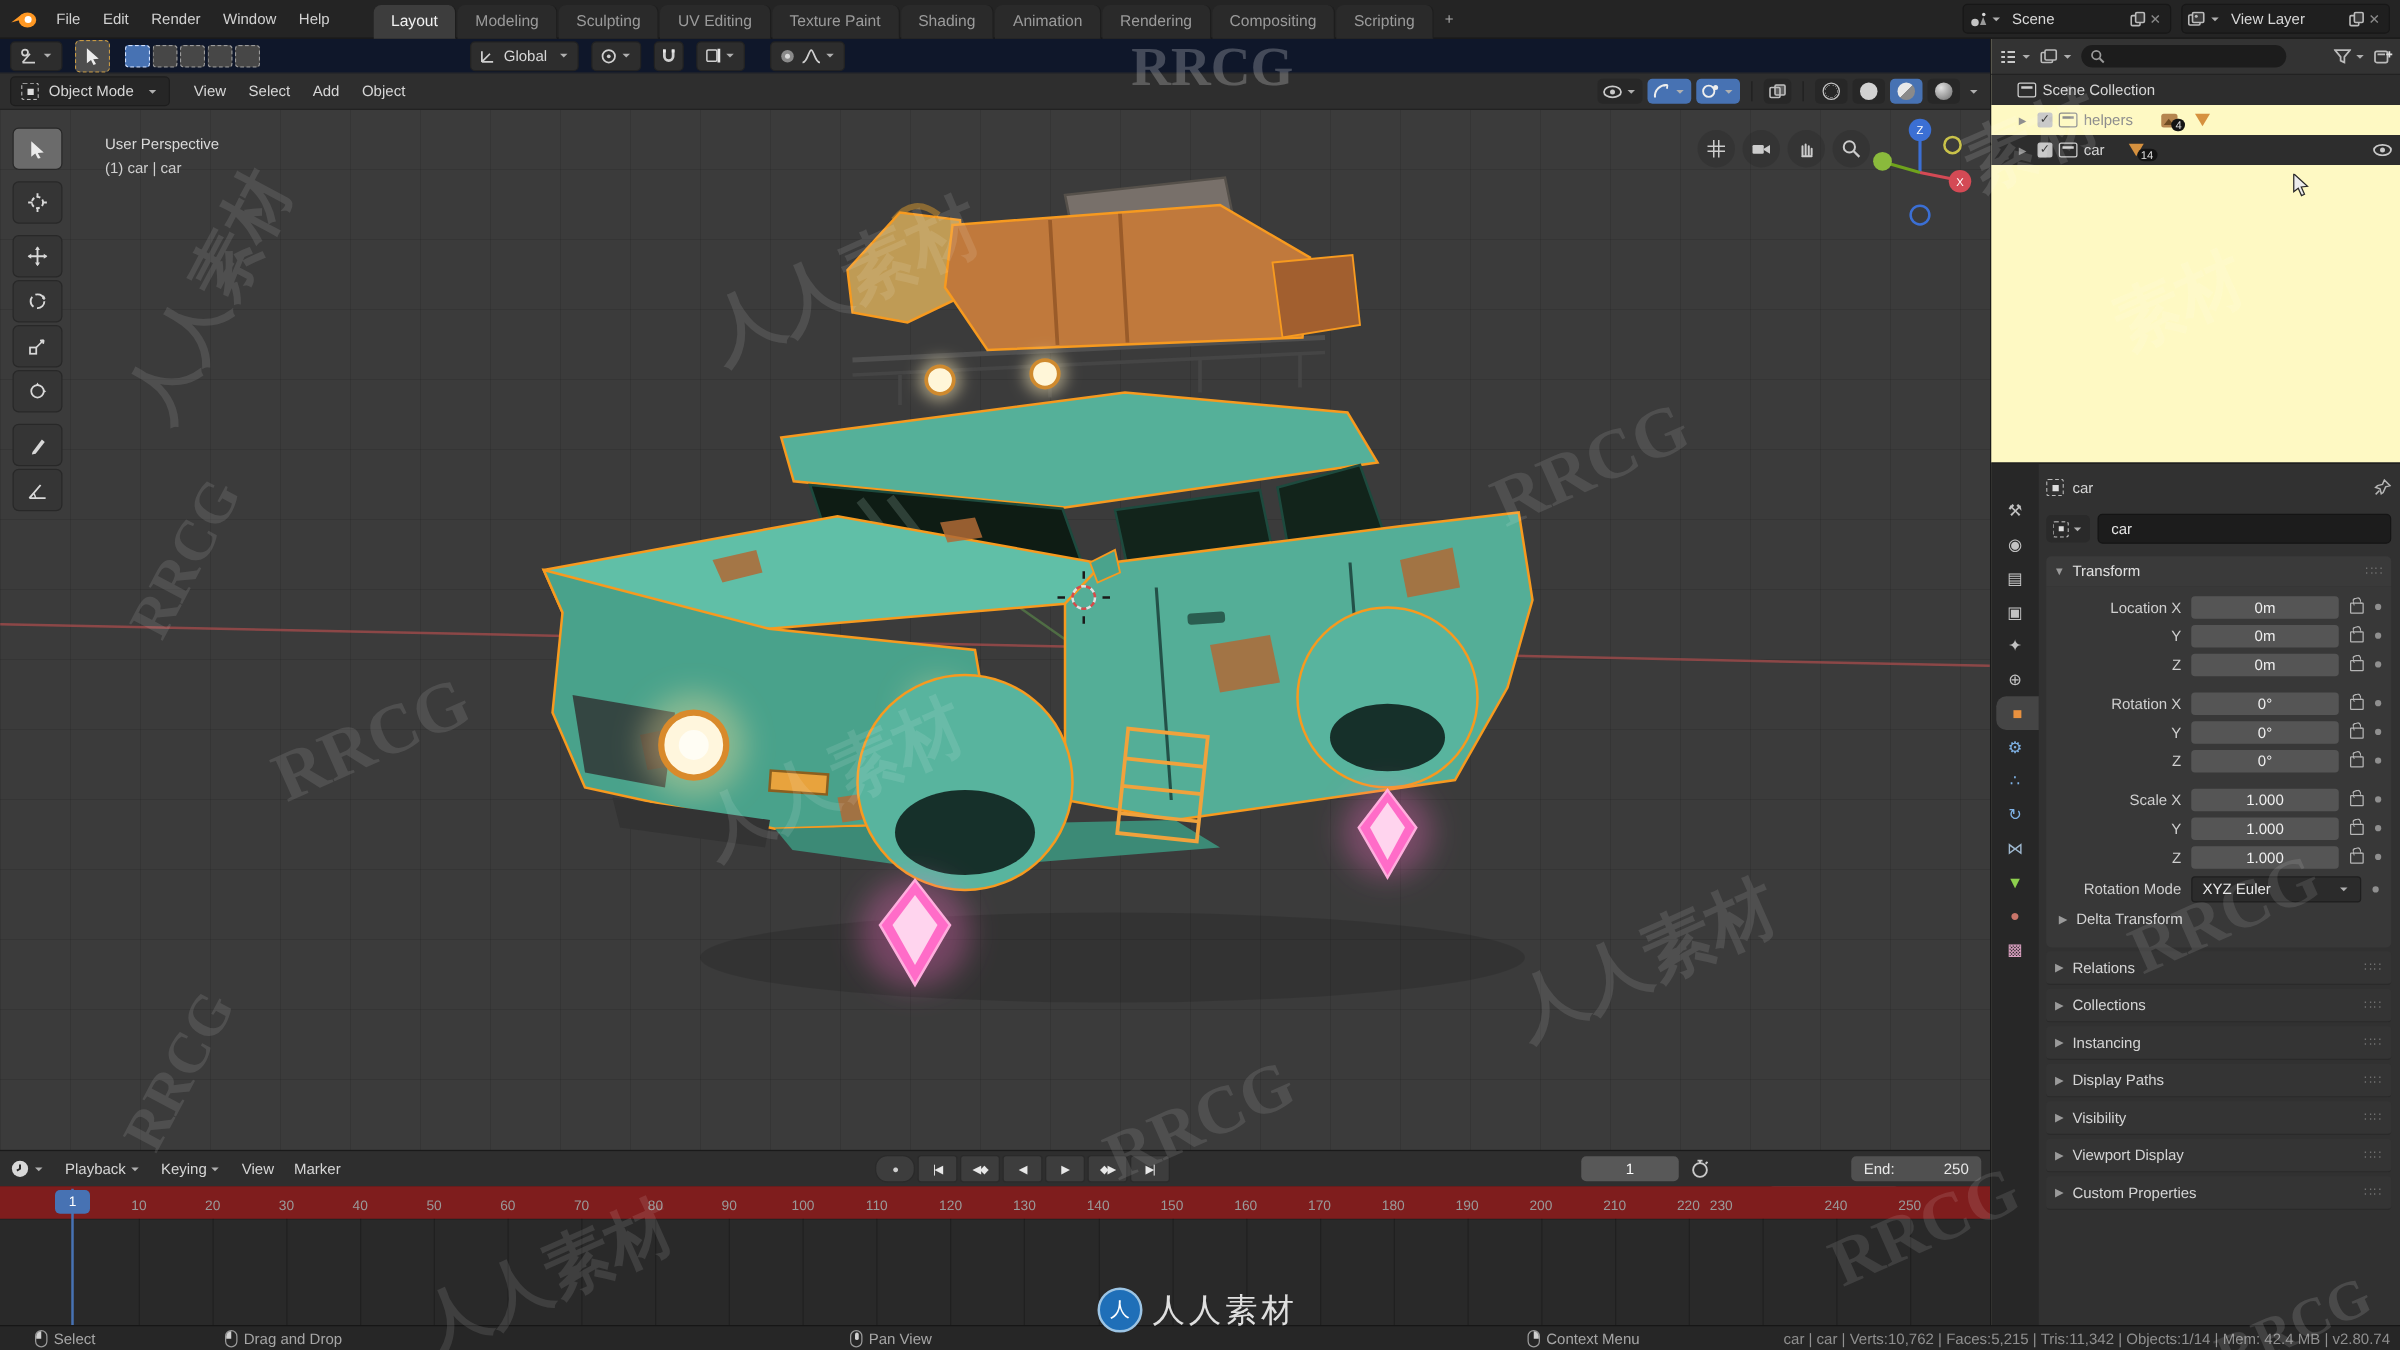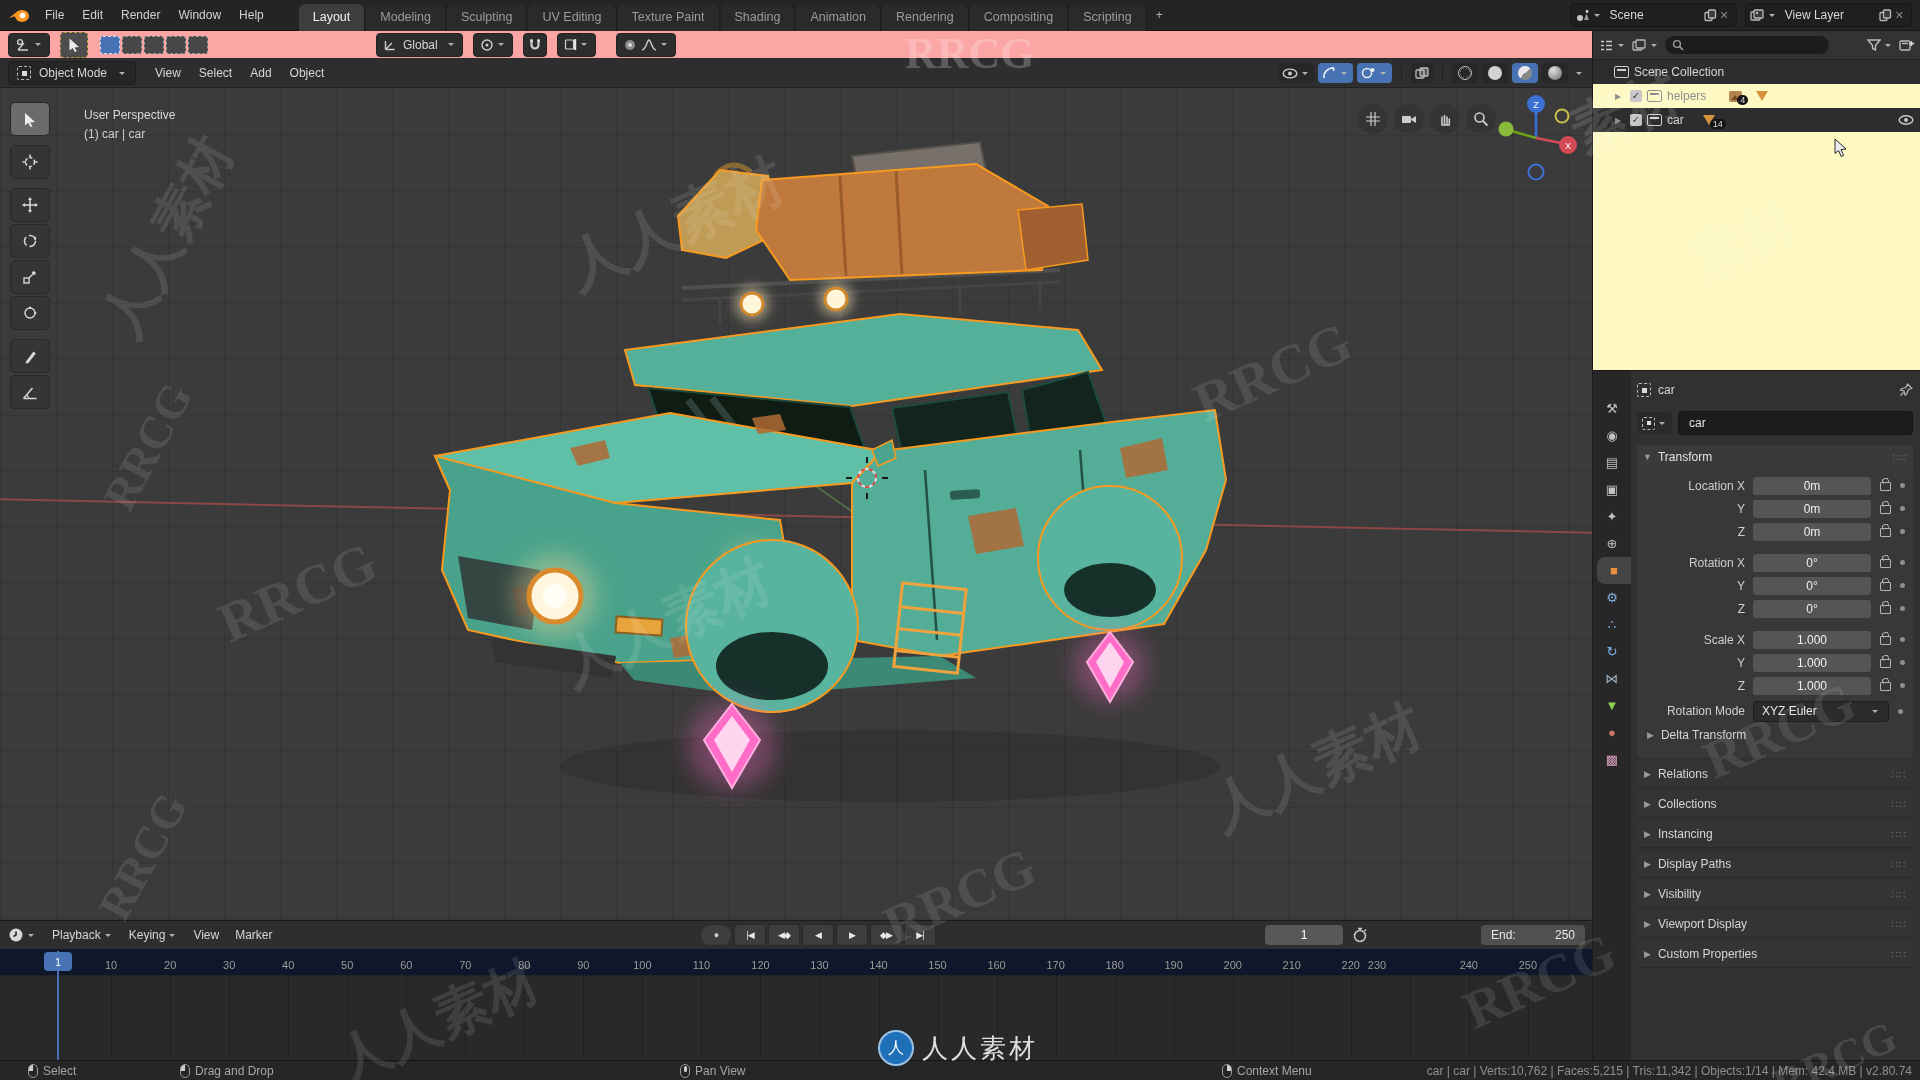--- a/index.html
+++ b/index.html
@@ -12,21 +12,21 @@
   .topbar{position:absolute;left:0;top:0;width:1920px;height:31px;background:#242424;border-bottom:1px solid #161616;display:flex;align-items:center;padding:0 8px;box-sizing:border-box;z-index:30;}
   .menu-item{padding:4px 9px;color:#d2d2d2;border-radius:3px;}
   .ws-tabs{display:flex;margin-left:26px;align-items:flex-end;height:31px;}
   .ws-tab{padding:6px 14px 7px;color:#9b9b9b;background:#2a2a2a;border-right:1px solid #1d1d1d;font-size:12.5px;border-radius:6px 6px 0 0;margin-right:1px;}
   .ws-tab.active{background:#3d3d3d;color:#f1f1f1;}
   .plus-tab{padding:4px 8px;color:#aaa;}
   .top-widget{display:flex;align-items:center;background:#1f1f1f;border:1px solid #171717;border-radius:4px;height:22px;margin-left:8px;padding:0 4px;}
   .top-widget .wlabel{padding:0 8px;color:#d8d8d8;min-width:86px;}
   .wx{color:#8a8a8a;font-size:11px;padding:0 3px;}
   
-  .tool-settings{position:absolute;left:0;top:31px;width:1592px;height:28px;background:#fca5a5;border-bottom:1px solid #2a2a2a;display:flex;align-items:center;padding:0 8px;box-sizing:border-box;z-index:25;}
+  .tool-settings{position:absolute;left:0;top:31px;width:1592px;height:28px;background:#0f172a;border-bottom:1px solid #2a2a2a;display:flex;align-items:center;padding:0 8px;box-sizing:border-box;z-index:25;}
   .ts-widget{display:flex;align-items:center;background:#2d2d2d;border:1px solid #222;border-radius:4px;height:22px;padding:0 6px;margin-right:10px;}
   .active-tool-btn{width:26px;height:24px;background:#4d4d4d;border:1px dashed #c79a45;border-radius:4px;display:flex;align-items:center;justify-content:center;margin-right:12px;}
   .selmodes{display:flex;gap:2px;margin-right:18px;}
   .selmode{width:20px;height:18px;border:1px dashed #9a9a9a;border-radius:3px;background:#474747;box-sizing:border-box;}
   .selmode.active{background:var(--accent);border-color:#cfe0ff;}
   
   .vp-header{position:absolute;left:0;top:59px;width:1592px;height:29px;background:#2e2e2e;border-bottom:1px solid #222;display:flex;align-items:center;padding:0 8px;box-sizing:border-box;z-index:25;}
   .mode-widget{display:flex;align-items:center;background:#262626;border:1px solid #1d1d1d;border-radius:4px;height:22px;padding:0 8px;margin-right:10px;}
   .vp-menu{padding:4px 9px;color:#d6d6d6;border-radius:3px;}
   .hdr-right{margin-left:auto;display:flex;align-items:center;gap:4px;}
@@ -100,21 +100,21 @@
   .subpanel{margin:2px 0 4px 10px;display:flex;align-items:center;gap:7px;height:22px;color:#d5d5d5;}
   
   .timeline{position:absolute;left:0;top:920px;width:1592px;height:140px;background:#292929;border-top:1px solid #1a1a1a;box-sizing:border-box;z-index:20;}
   .tl-header{height:28px;background:#2e2e2e;border-bottom:1px solid #202020;display:flex;align-items:center;padding:0 8px;gap:2px;}
   .tl-menu{padding:4px 8px;color:#d6d6d6;display:flex;align-items:center;}
   .transport{position:absolute;left:700px;top:0;height:28px;display:flex;align-items:center;gap:2px;}
   .tbtn{min-width:24px;height:20px;background:#3d3d3d;border:1px solid #2a2a2a;border-radius:3px;color:#e8e8e8;display:flex;align-items:center;justify-content:center;font-size:9px;padding:0 3px;letter-spacing:-1px;}
   .tbtn.rec{border-radius:10px;color:#cfcfcf;}
   .framefield{position:absolute;left:1265px;top:4px;width:78px;height:20px;background:#585858;border-radius:4px;color:#fff;display:flex;align-items:center;justify-content:center;}
   .rangefield{height:20px;background:#505050;border-radius:4px;color:#e8e8e8;display:flex;align-items:center;justify-content:space-between;padding:0 10px;box-sizing:border-box;}
-  .ruler{position:absolute;left:0;top:28px;width:1592px;height:26px;background:#0f172a;border-bottom:1px solid #232323;}
+  .ruler{position:absolute;left:0;top:28px;width:1592px;height:26px;background:#7f1d1d;border-bottom:1px solid #232323;}
   .tick{position:absolute;bottom:4px;transform:translateX(-50%);color:#9a9a9a;font-size:11px;}
   .gridline{position:absolute;top:54px;width:1px;height:86px;background:rgba(0,0,0,0.22);}
   .playhead{position:absolute;left:57px;top:30px;width:2px;height:110px;background:var(--accent);}
   .framebadge{position:absolute;left:44px;top:31px;width:28px;height:19px;background:var(--accent);border-radius:4px;color:#fff;display:flex;align-items:center;justify-content:center;font-size:11px;}
   
   .statusbar{position:absolute;left:0;top:1060px;width:1920px;height:20px;background:#262626;border-top:1px solid #161616;color:#a6a6a6;z-index:30;}
   .hint{position:absolute;top:0;height:20px;display:flex;align-items:center;gap:5px;}
   .mouse{width:10px;height:14px;border:1.4px solid #9a9a9a;border-radius:5px;position:relative;box-sizing:border-box;}
   .mouse::before{content:"";position:absolute;background:#cfcfcf;}
   .mouse.left::before{left:0;top:0;width:4px;height:6px;border-radius:4px 0 0 0;}

